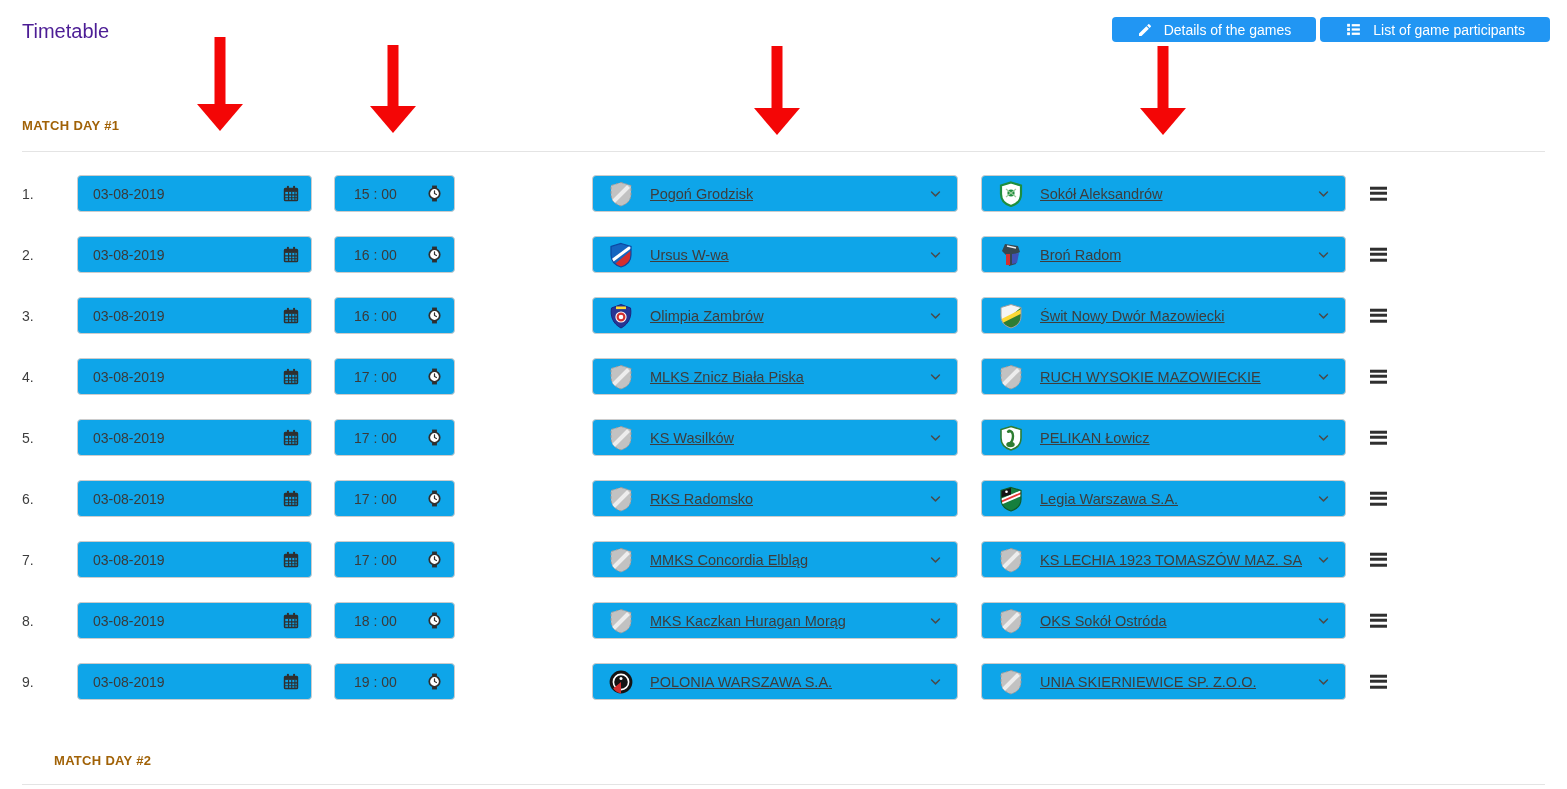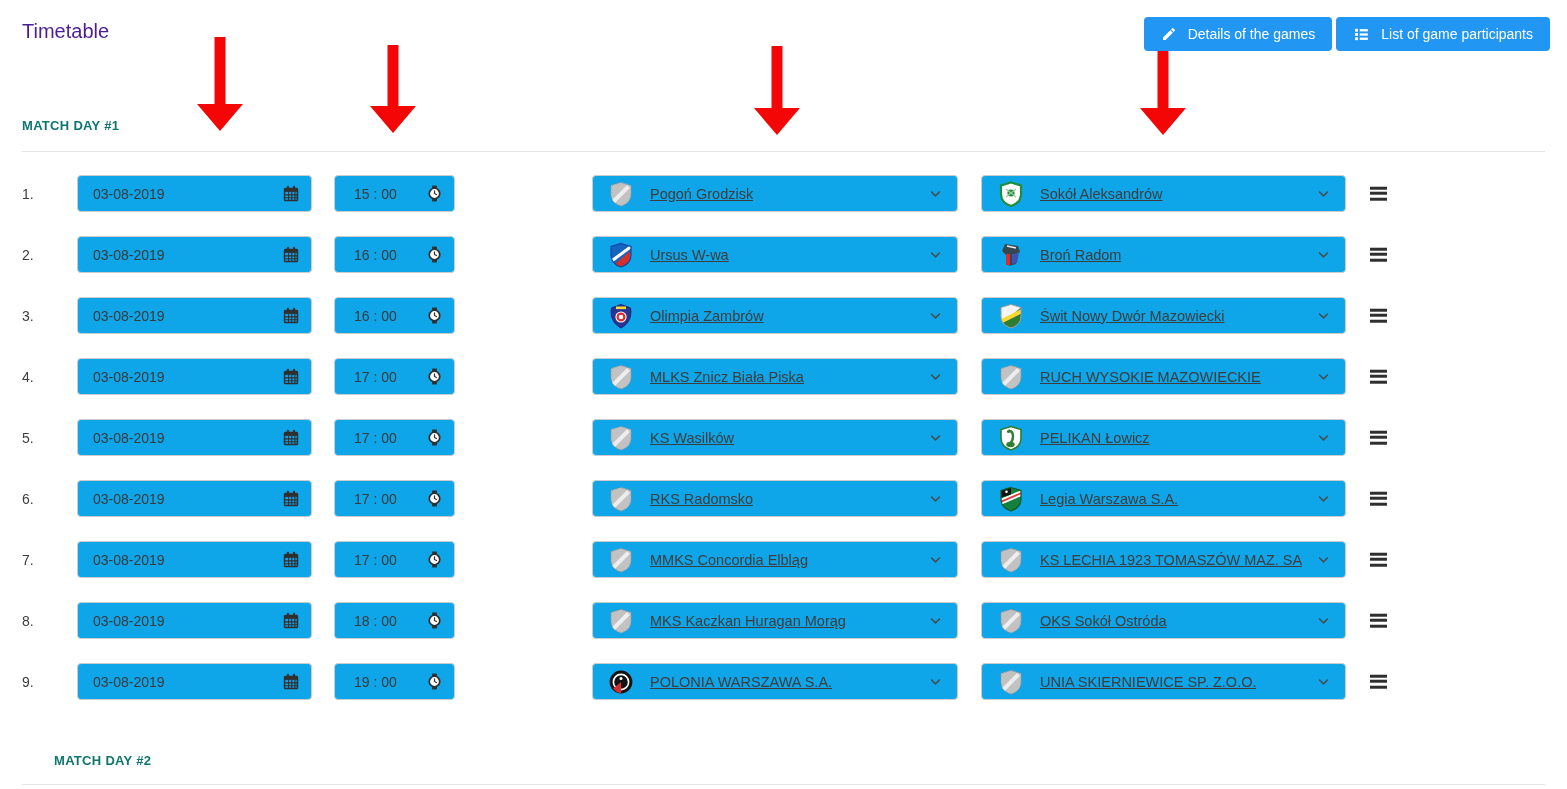--- a/index.html
+++ b/index.html
@@ -2,27 +2,27 @@
 <html><head>
 <meta charset="utf-8">
 <style>
   html,body{margin:0;padding:0;background:#fff;}
   .app{position:relative;width:1567px;height:789px;background:#fff;overflow:hidden;
        font-family:"Liberation Sans",sans-serif;color:#3d3d3d;}
 
   .page-title{position:absolute;left:22px;top:20px;font-size:20px;color:#4c1d95;}
 
   .toolbar{position:absolute;top:17px;right:17px;display:flex;gap:4px;z-index:6;}
-  .btn{display:flex;align-items:center;gap:11px;height:34px;padding:0 17px;
+  .btn{display:flex;align-items:center;gap:11px;height:25px;padding:0 25px;
        background:#2196f3;color:#fff;font-size:14px;font-weight:500;border:none;
        border-radius:4px;cursor:pointer;font-family:"Liberation Sans",sans-serif;}
   .btn svg{flex:none;}
 
   .section-label{position:absolute;left:22px;font-size:13px;font-weight:700;
-       color:#0f766e;letter-spacing:.3px;}
+       color:#a16207;letter-spacing:.3px;}
   .lbl-1{top:118px;} .lbl-2{top:753px;margin-left:32px;}
   .rule{position:absolute;left:22px;right:22px;height:1px;background:#e4e4e4;}
   .rule-1{top:151px;} .rule-2{top:784px;}
 
   
   .arrow{position:absolute;width:46px;z-index:4;pointer-events:none;}
   .arrow .shaft{position:absolute;left:50%;transform:translateX(-50%);
        top:0;bottom:26px;width:11px;background:#f40606;}
   .arrow .head{position:absolute;left:50%;transform:translateX(-50%);bottom:0;
        width:0;height:0;border-left:23px solid transparent;

